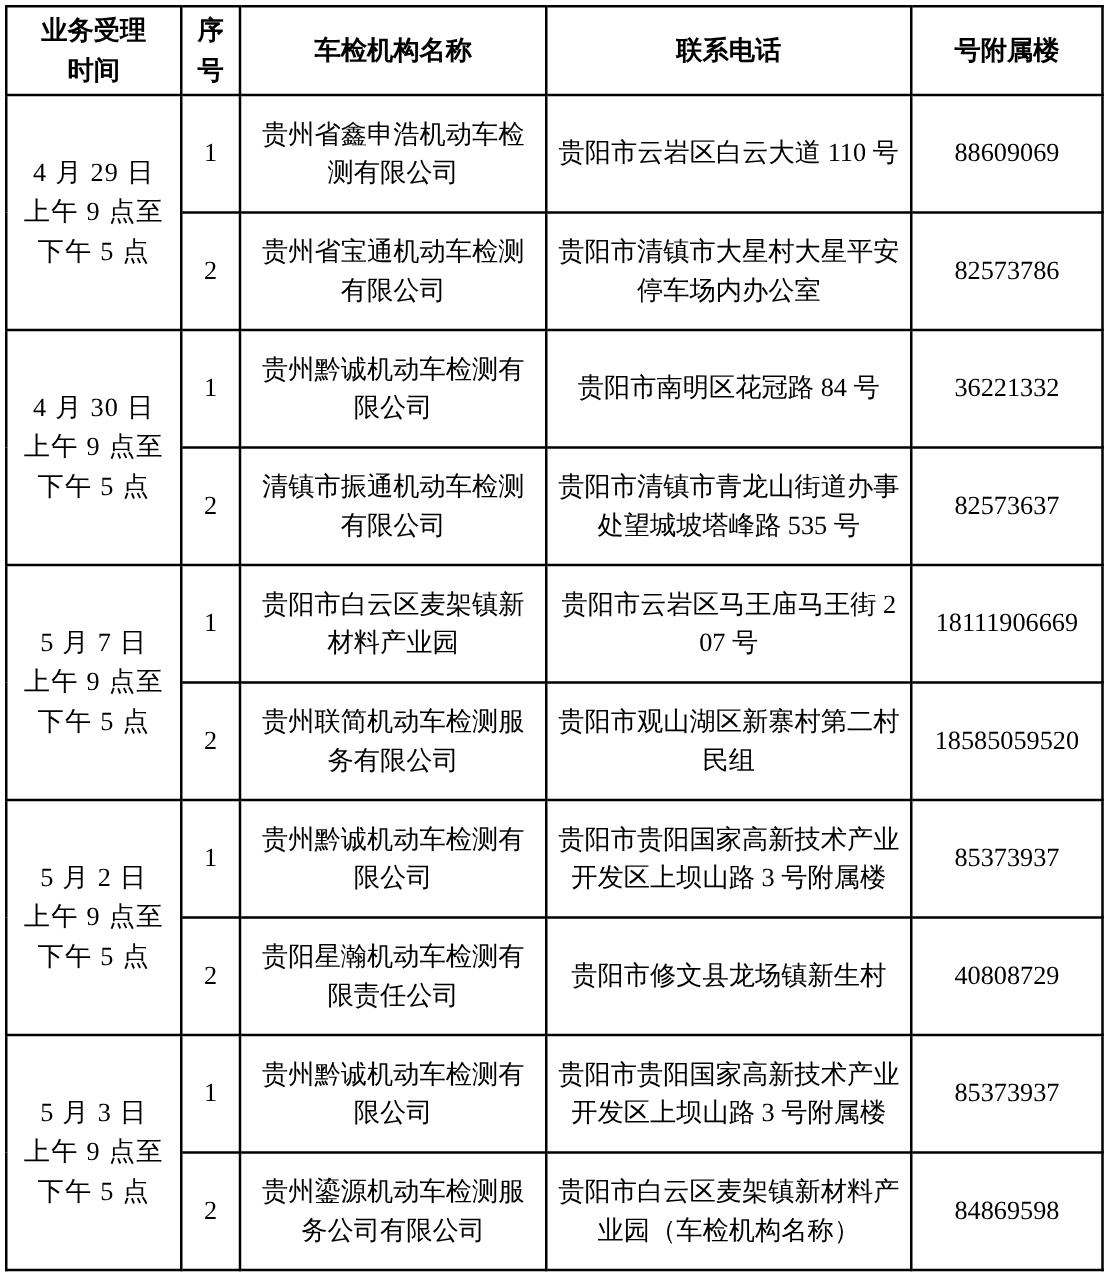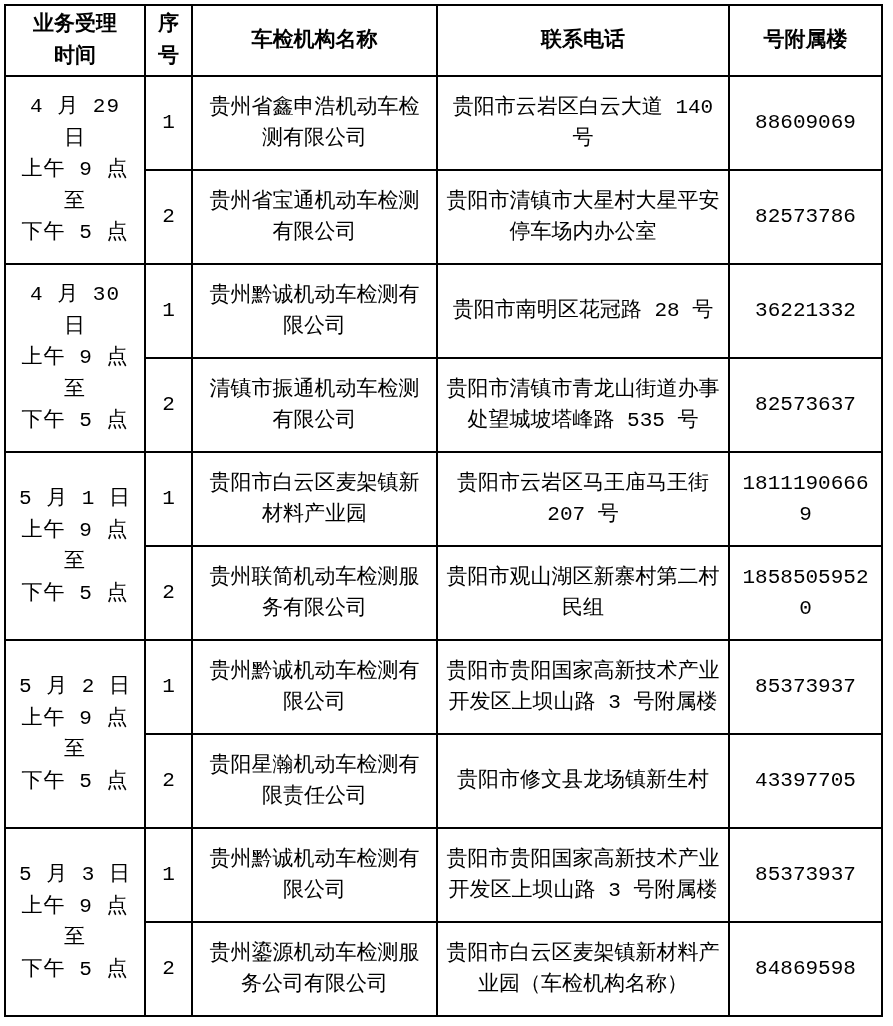--- a/index.html
+++ b/index.html
@@ -14,21 +14,20 @@
     font-family: "Liberation Serif", "DejaVu Serif", serif;
     color: #000000;
   }
   .page-wrap {
     padding: 4px 4px;
   }
   table.schedule {
     border-collapse: collapse;
     table-layout: fixed;
     width: 716px;
-    font-family: Liberation Mono, monospace;
   }
   table.schedule col.c-time    { width: 140px; }
   table.schedule col.c-no      { width: 47px;  }
   table.schedule col.c-name    { width: 245px; }
   table.schedule col.c-address { width: 292px; }
   table.schedule col.c-phone   { width: 153px; }
 
   table.schedule th,
   table.schedule td {
     border: 2px solid #000000;
@@ -77,46 +76,46 @@
           <th>号附属楼</th>
         </tr>
     </thead>
     <tbody>
         <tr>
           <td rowspan="2" class="time-cell">4 月 29 日
 上午 9 点至
 下午 5 点</td>
           <td>1</td>
           <td>贵州省鑫申浩机动车检测有限公司</td>
-          <td>贵阳市云岩区白云大道 140 号</td>
+          <td>贵阳市云岩区白云大道 110 号</td>
           <td>88609069</td>
         </tr>
         <tr>
           <td>2</td>
           <td>贵州省宝通机动车检测有限公司</td>
           <td>贵阳市清镇市大星村大星平安停车场内办公室</td>
           <td>82573786</td>
         </tr>
         <tr>
           <td rowspan="2" class="time-cell">4 月 30 日
 上午 9 点至
 下午 5 点</td>
           <td>1</td>
           <td>贵州黔诚机动车检测有限公司</td>
-          <td>贵阳市南明区花冠路 28 号</td>
+          <td>贵阳市南明区花冠路 84 号</td>
           <td>36221332</td>
         </tr>
         <tr>
           <td>2</td>
           <td>清镇市振通机动车检测有限公司</td>
           <td>贵阳市清镇市青龙山街道办事处望城坡塔峰路 535 号</td>
           <td>82573637</td>
         </tr>
         <tr>
-          <td rowspan="2" class="time-cell">5 月 1 日
+          <td rowspan="2" class="time-cell">5 月 7 日
 上午 9 点至
 下午 5 点</td>
           <td>1</td>
           <td>贵阳市白云区麦架镇新材料产业园</td>
           <td>贵阳市云岩区马王庙马王街 207 号</td>
           <td>18111906669</td>
         </tr>
         <tr>
           <td>2</td>
           <td>贵州联简机动车检测服务有限公司</td>
@@ -129,21 +128,21 @@
 下午 5 点</td>
           <td>1</td>
           <td>贵州黔诚机动车检测有限公司</td>
           <td>贵阳市贵阳国家高新技术产业开发区上坝山路 3 号附属楼</td>
           <td>85373937</td>
         </tr>
         <tr>
           <td>2</td>
           <td>贵阳星瀚机动车检测有限责任公司</td>
           <td>贵阳市修文县龙场镇新生村</td>
-          <td>43397705</td>
+          <td>40808729</td>
         </tr>
         <tr>
           <td rowspan="2" class="time-cell">5 月 3 日
 上午 9 点至
 下午 5 点</td>
           <td>1</td>
           <td>贵州黔诚机动车检测有限公司</td>
           <td>贵阳市贵阳国家高新技术产业开发区上坝山路 3 号附属楼</td>
           <td>85373937</td>
         </tr>

